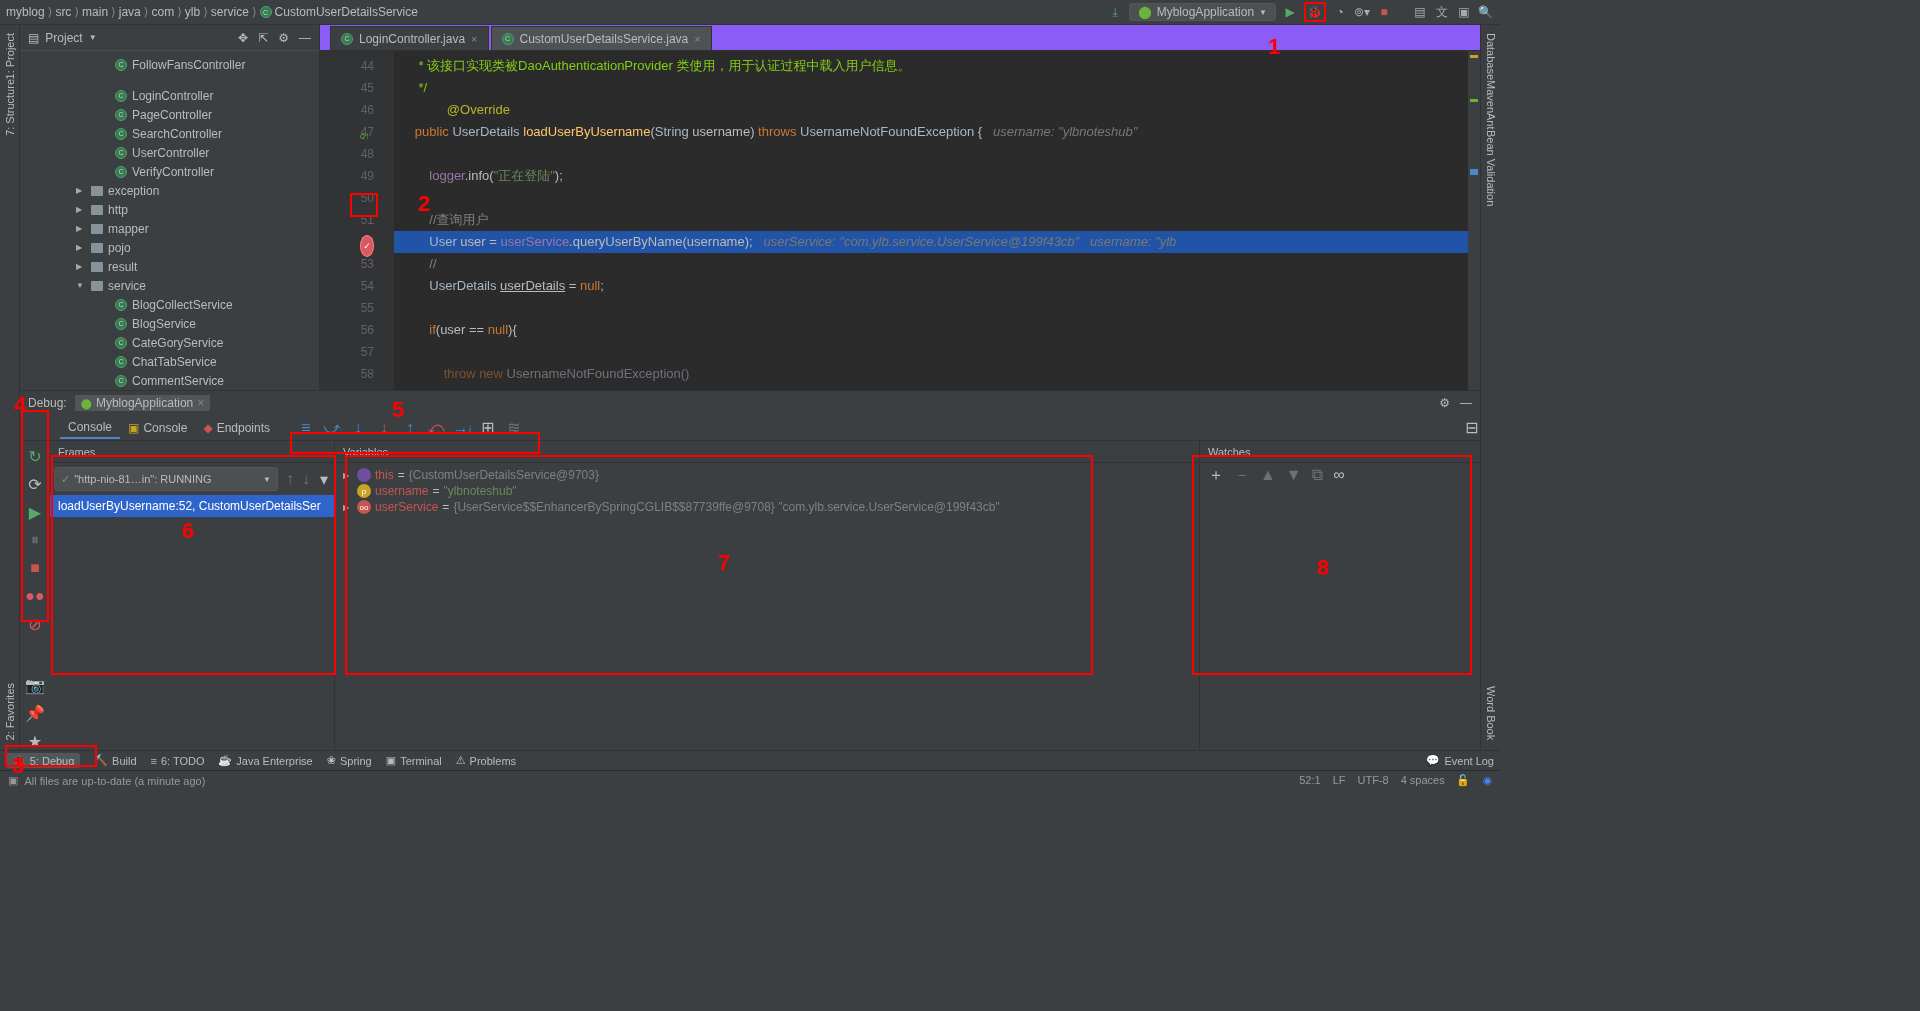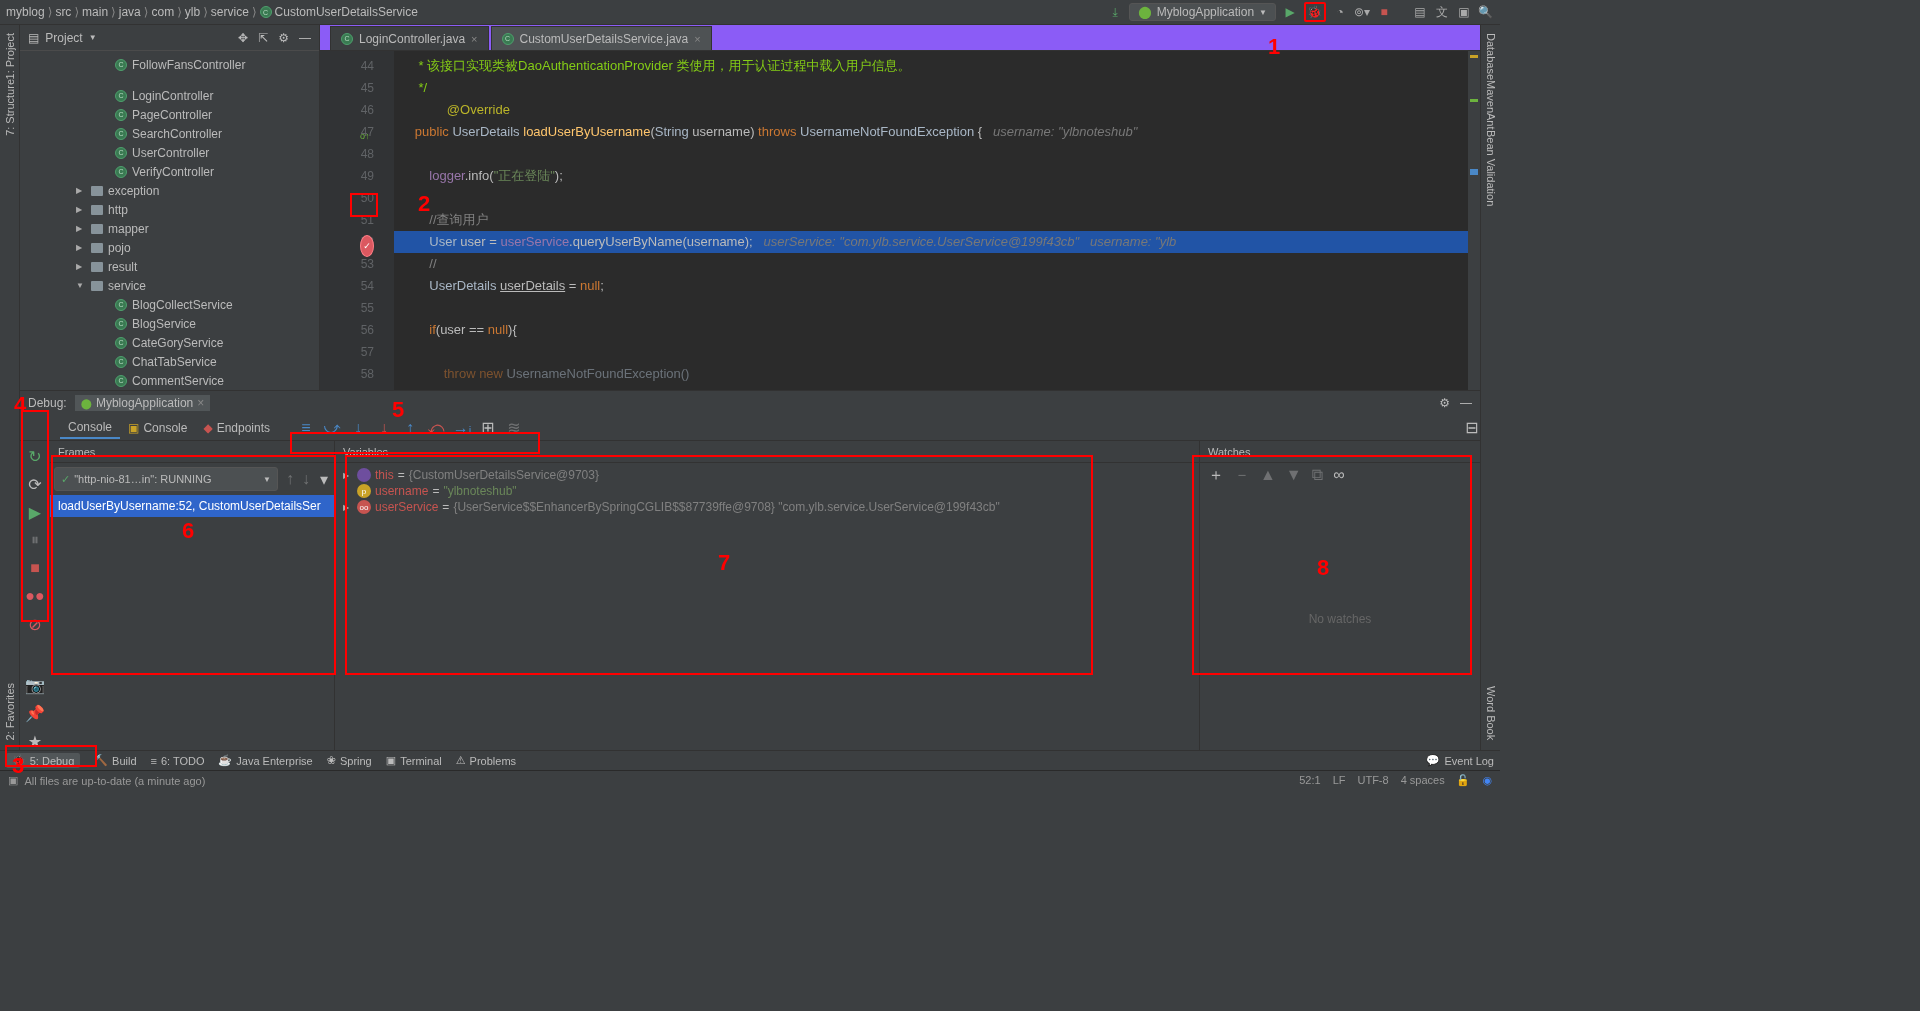--- a/index.html
+++ b/index.html
@@ -462,21 +462,20 @@
               <span>Watches</span>
             </div>
           <div id="watches-toolbar">
             <span>＋</span>
             <span style="opacity:.4">－</span>
             <span style="opacity:.4">▲</span>
             <span style="opacity:.4">▼</span>
             <span style="opacity:.4">⧉</span>
             <span>∞</span>
           </div>
-          <div id="watches-body">No watches</div>
         </div>
       </div>
     </div>
   </div>
 
   <div class="right-gutter">
     <div id="rvt1">
         <div class="vtab right">Database</div>
         <div class="vtab right">Maven</div>
         <div class="vtab right">Ant</div>

